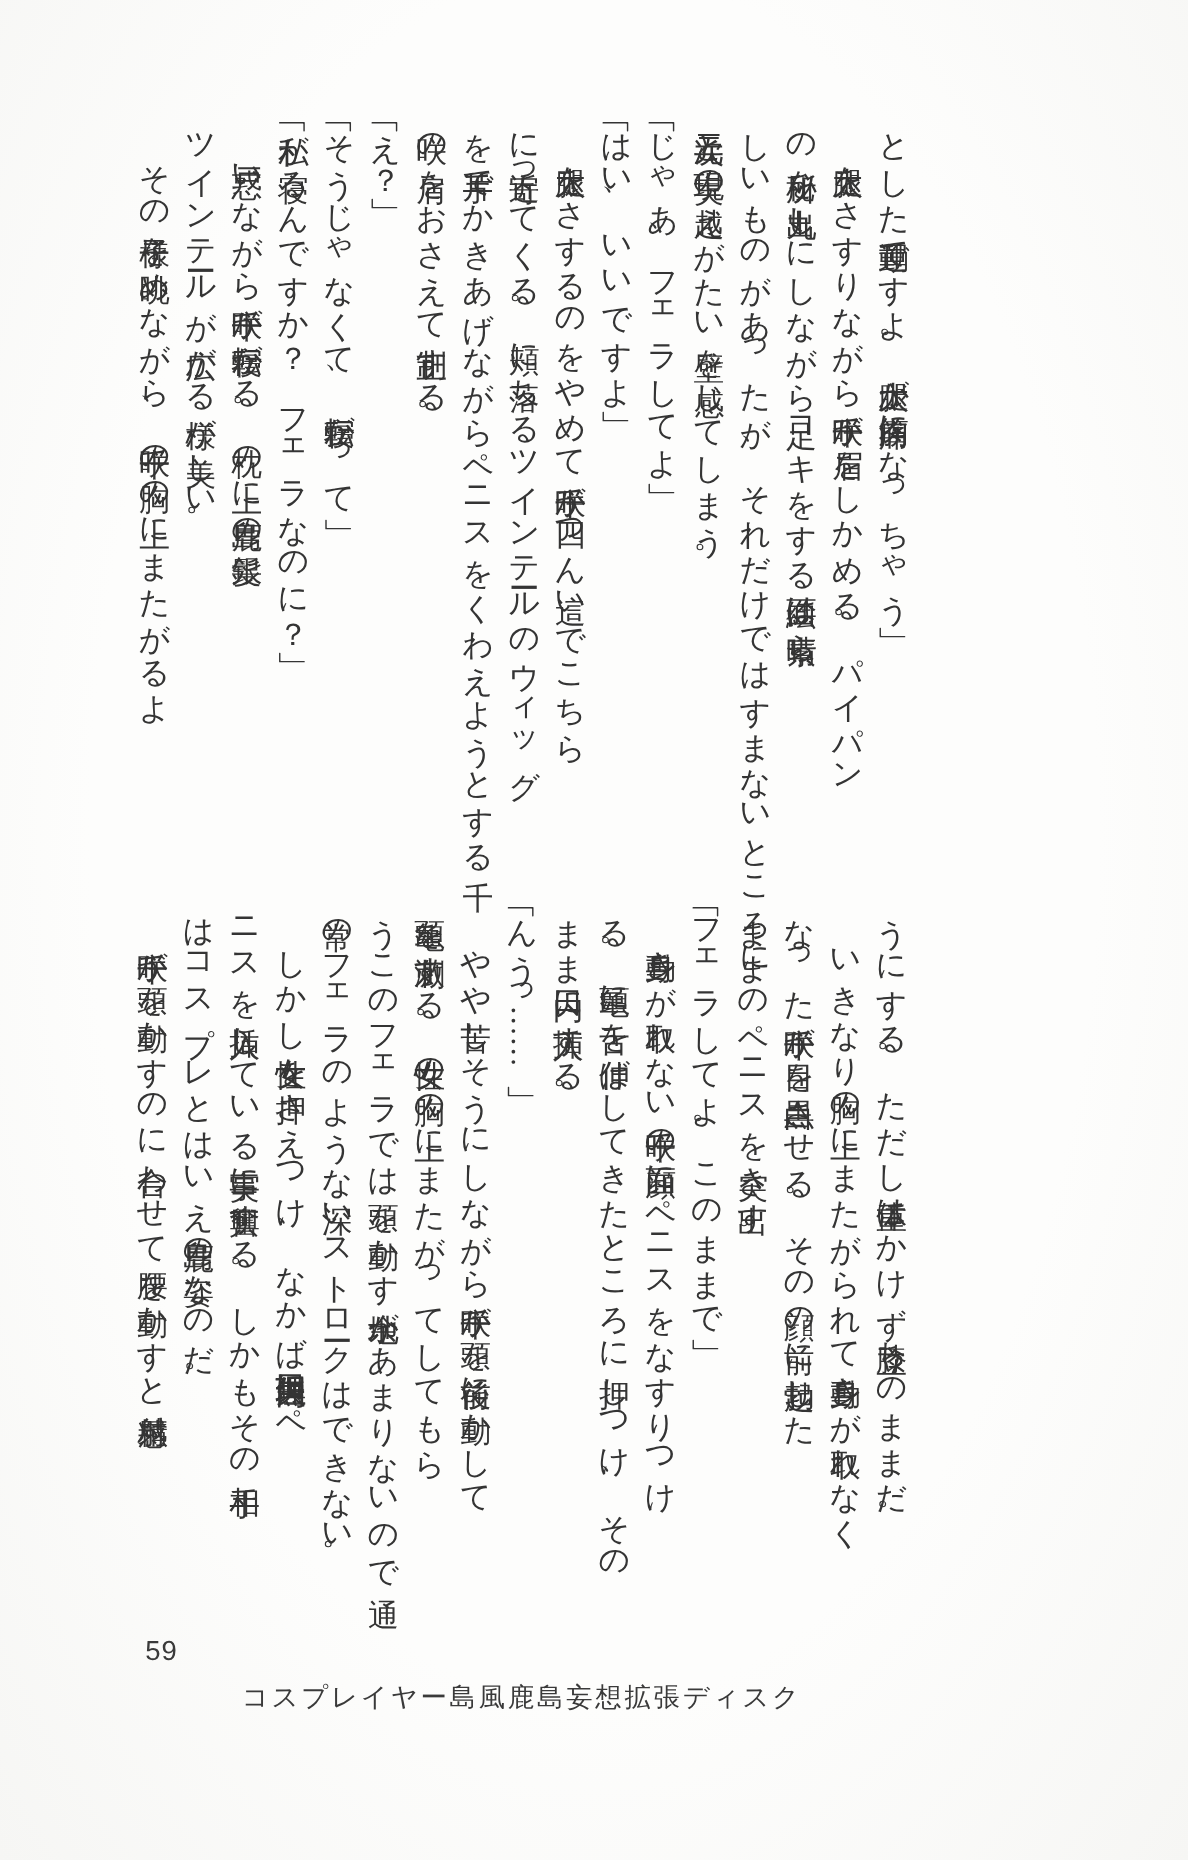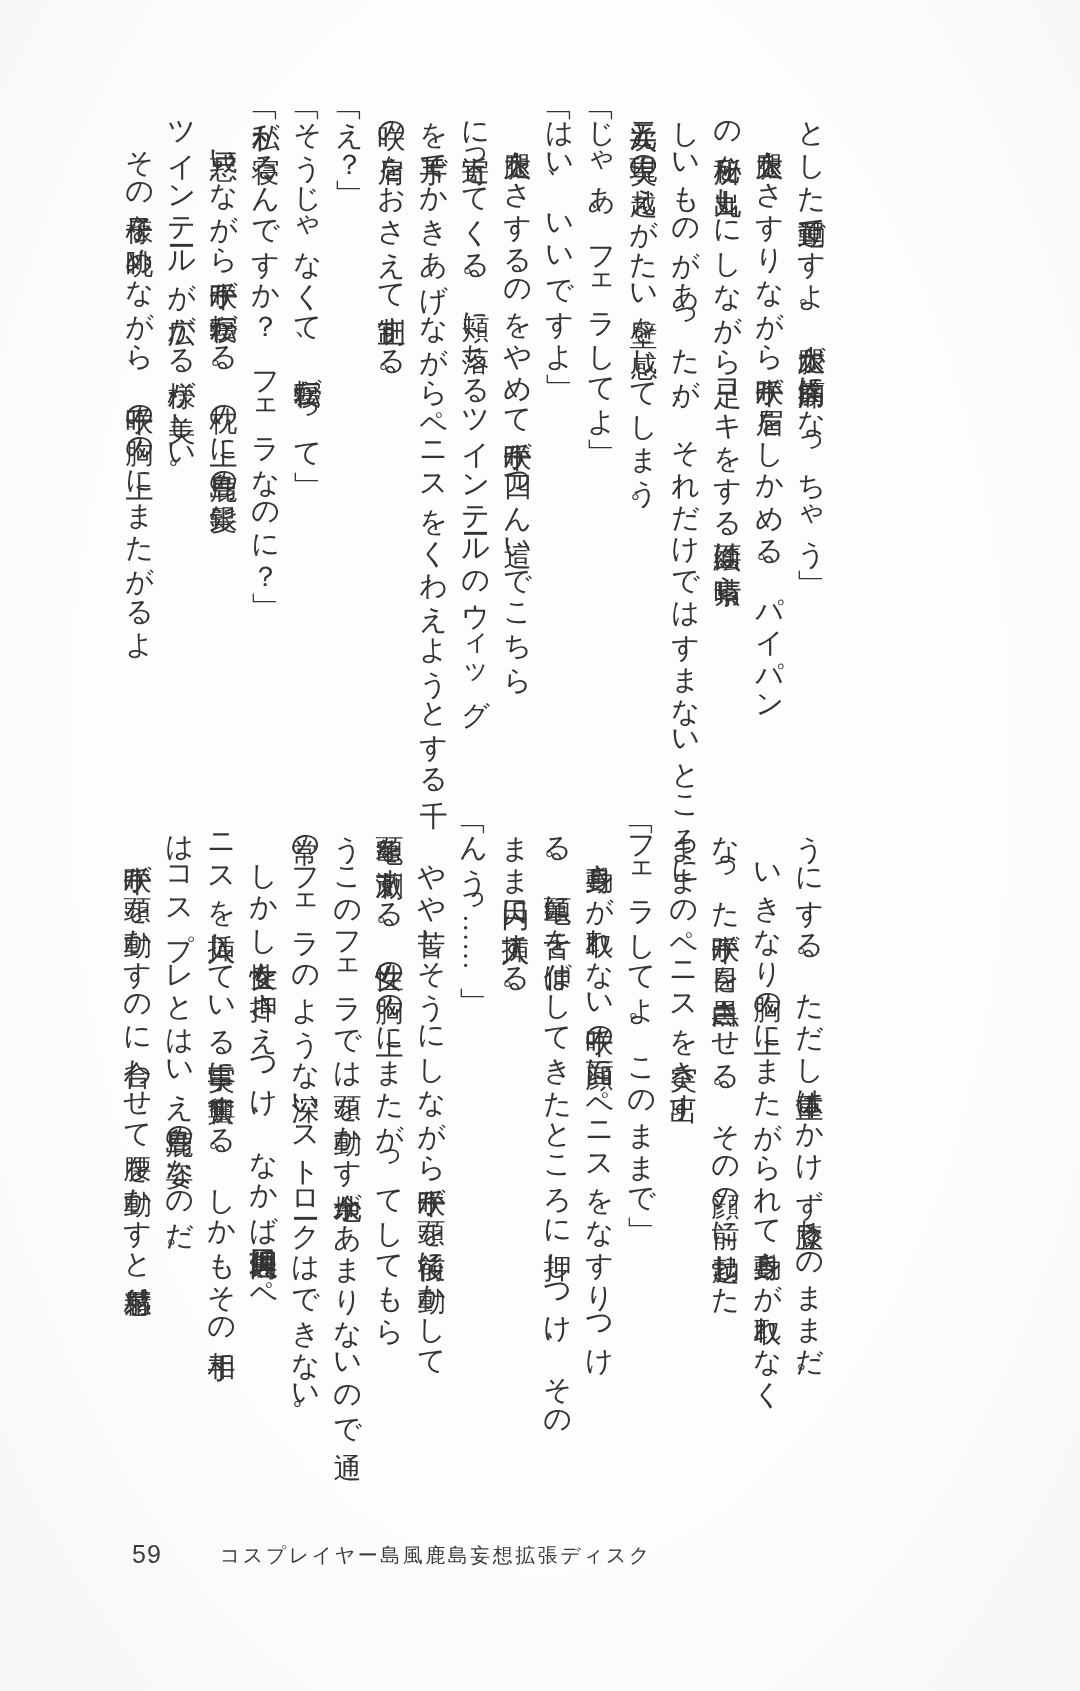--- a/index.html
+++ b/index.html
@@ -38,35 +38,36 @@
     height: 700px;
   }
   #block-bottom {
     top: 816px;
     right: 250px;
     height: 690px;
   }
   .footer {
     position: absolute;
     left: 132px;
-    top: 1540px;
+    top: 1487px;
     display: flex;
-    align-items: flex-end;
+    align-items: flex-start;
     gap: 58px;
     font-family: "Liberation Sans", "DejaVu Sans", sans-serif;
     color: #3a3a3a;
   }
   .footer .page-number {
     font-size: 25px;
     letter-spacing: 1px;
   }
   .footer .running-title {
-    font-size: 20px;
+    font-size: 24px;
     letter-spacing: 2.5px;
     font-weight: 500;
+    margin-top: 40px;
   }
 </style>
 </head>
 <body>
 
 <div class="page">
 
   <div id="block-top" class="vblock">
       <div class="vline">とした運動ですよ。太腿が筋肉痛になっちゃう」</div>
       <div class="vline">　太腿をさすりながら千咲が眉をしかめる。パイパン</div>

